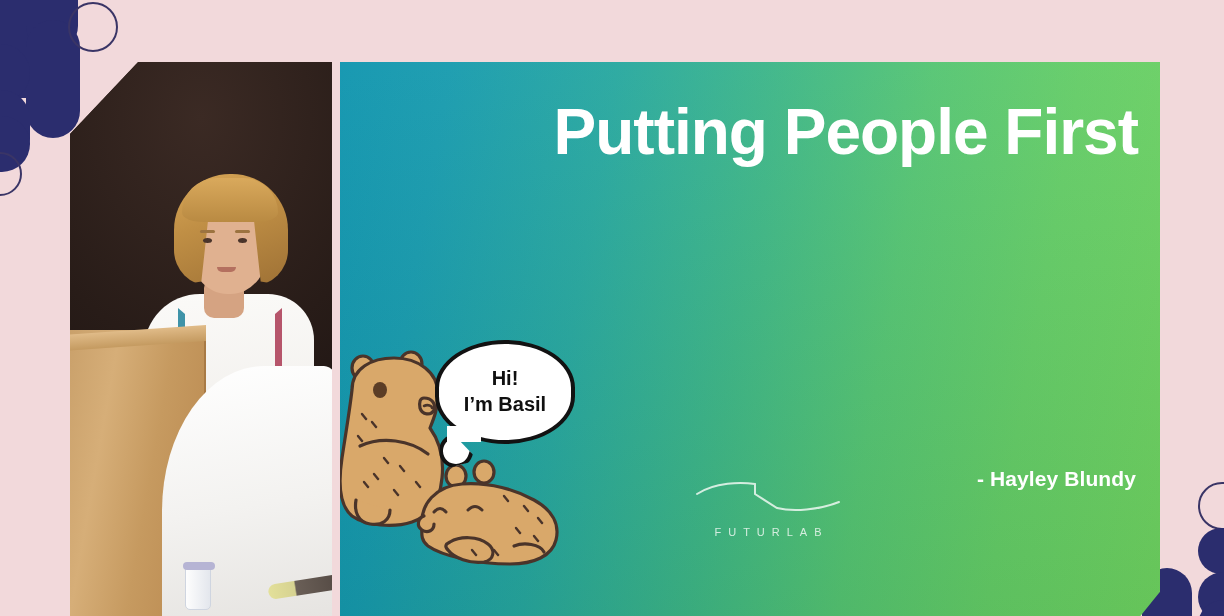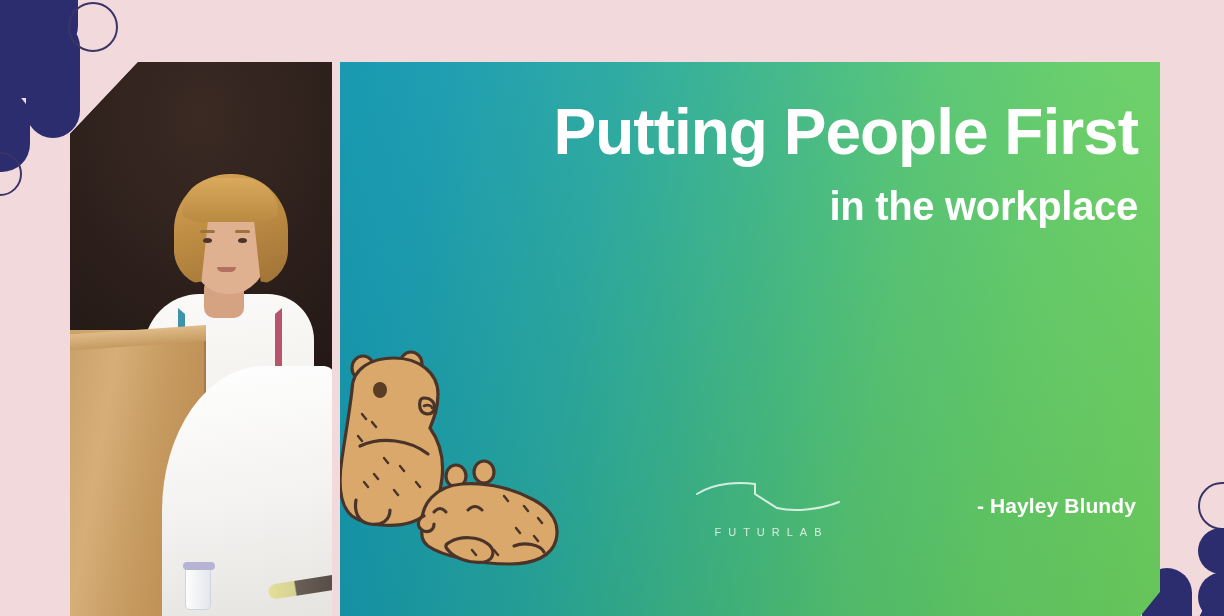--- a/index.html
+++ b/index.html
@@ -134,21 +134,21 @@
 
   .slide-text { position:absolute; right:22px; top:38px; width:700px; text-align:right; z-index:5;}
   #slide-title {
     font-size:64px; font-weight:700; color:#ffffff; letter-spacing:-1px;
     line-height:1.0; white-space:nowrap;
   }
   #slide-subtitle {
     margin-top:16px; font-size:40px; font-weight:700; color:#ffffff;
     line-height:1.32; letter-spacing:-.3px;
   }
-  .attrib { position:absolute; right:24px; top:405px; width:700px; text-align:right; z-index:5;margin-top:27px;}
+  .attrib { position:absolute; right:24px; top:405px; width:700px; text-align:right; z-index:5;}
   #attrib-name { font-size:21px; font-weight:700; color:#ffffff; letter-spacing:.1px;}
   #attrib-role { font-size:21px; font-weight:700; color:#ffffff; margin-top:5px; letter-spacing:.1px;}
 
   
   #logo { position:absolute; left:348px; top:418px; width:160px; z-index:5; text-align:center; opacity:.88;}
   #logo svg { display:block; margin:0 auto; }
   #logo-text {
     margin-top:12px; font-size:11px; letter-spacing:7px; color:#e9f6ee;
     font-weight:400; padding-left:7px;
   }
@@ -230,21 +230,20 @@
   <div class="white-surface"></div>
   <div class="glass"></div>
   <div class="mic"></div>
 </div>
 
 <div id="slide">
 
   <div class="slide-text">
     <div id="slide-title">Putting People First</div>
     <div id="slide-subtitle">
-      <div>in the workplace</div>
     </div>
   </div>
 
   <div class="attrib">
     <div id="attrib-name">- Hayley Blundy</div>
   </div>
 
   <div id="logo">
     <span>
       <svg width="150" height="34" viewBox="0 0 150 34" fill="none">
@@ -323,14 +322,23 @@
             <path d="M178 178 l4 5"></path>
               <path d="M196 186 l4 5"></path>
               <path d="M156 200 l4 5"></path>
             <path d="M134 200 l4 5"></path>
           </g>
         </g>
       </g>
     </svg>
   </div>
 
+  <div id="speech-bubble">
+    <div class="bubble-body"></div>
+    <div class="bubble-tail"></div>
+    <div class="bubble-tail-patch"></div>
+    <div class="bubble-text">
+      <span>Hi!</span>
+      <span>I’m Basil</span>
+    </div>
+  </div>
 
 </div>
 
 </body></html>

